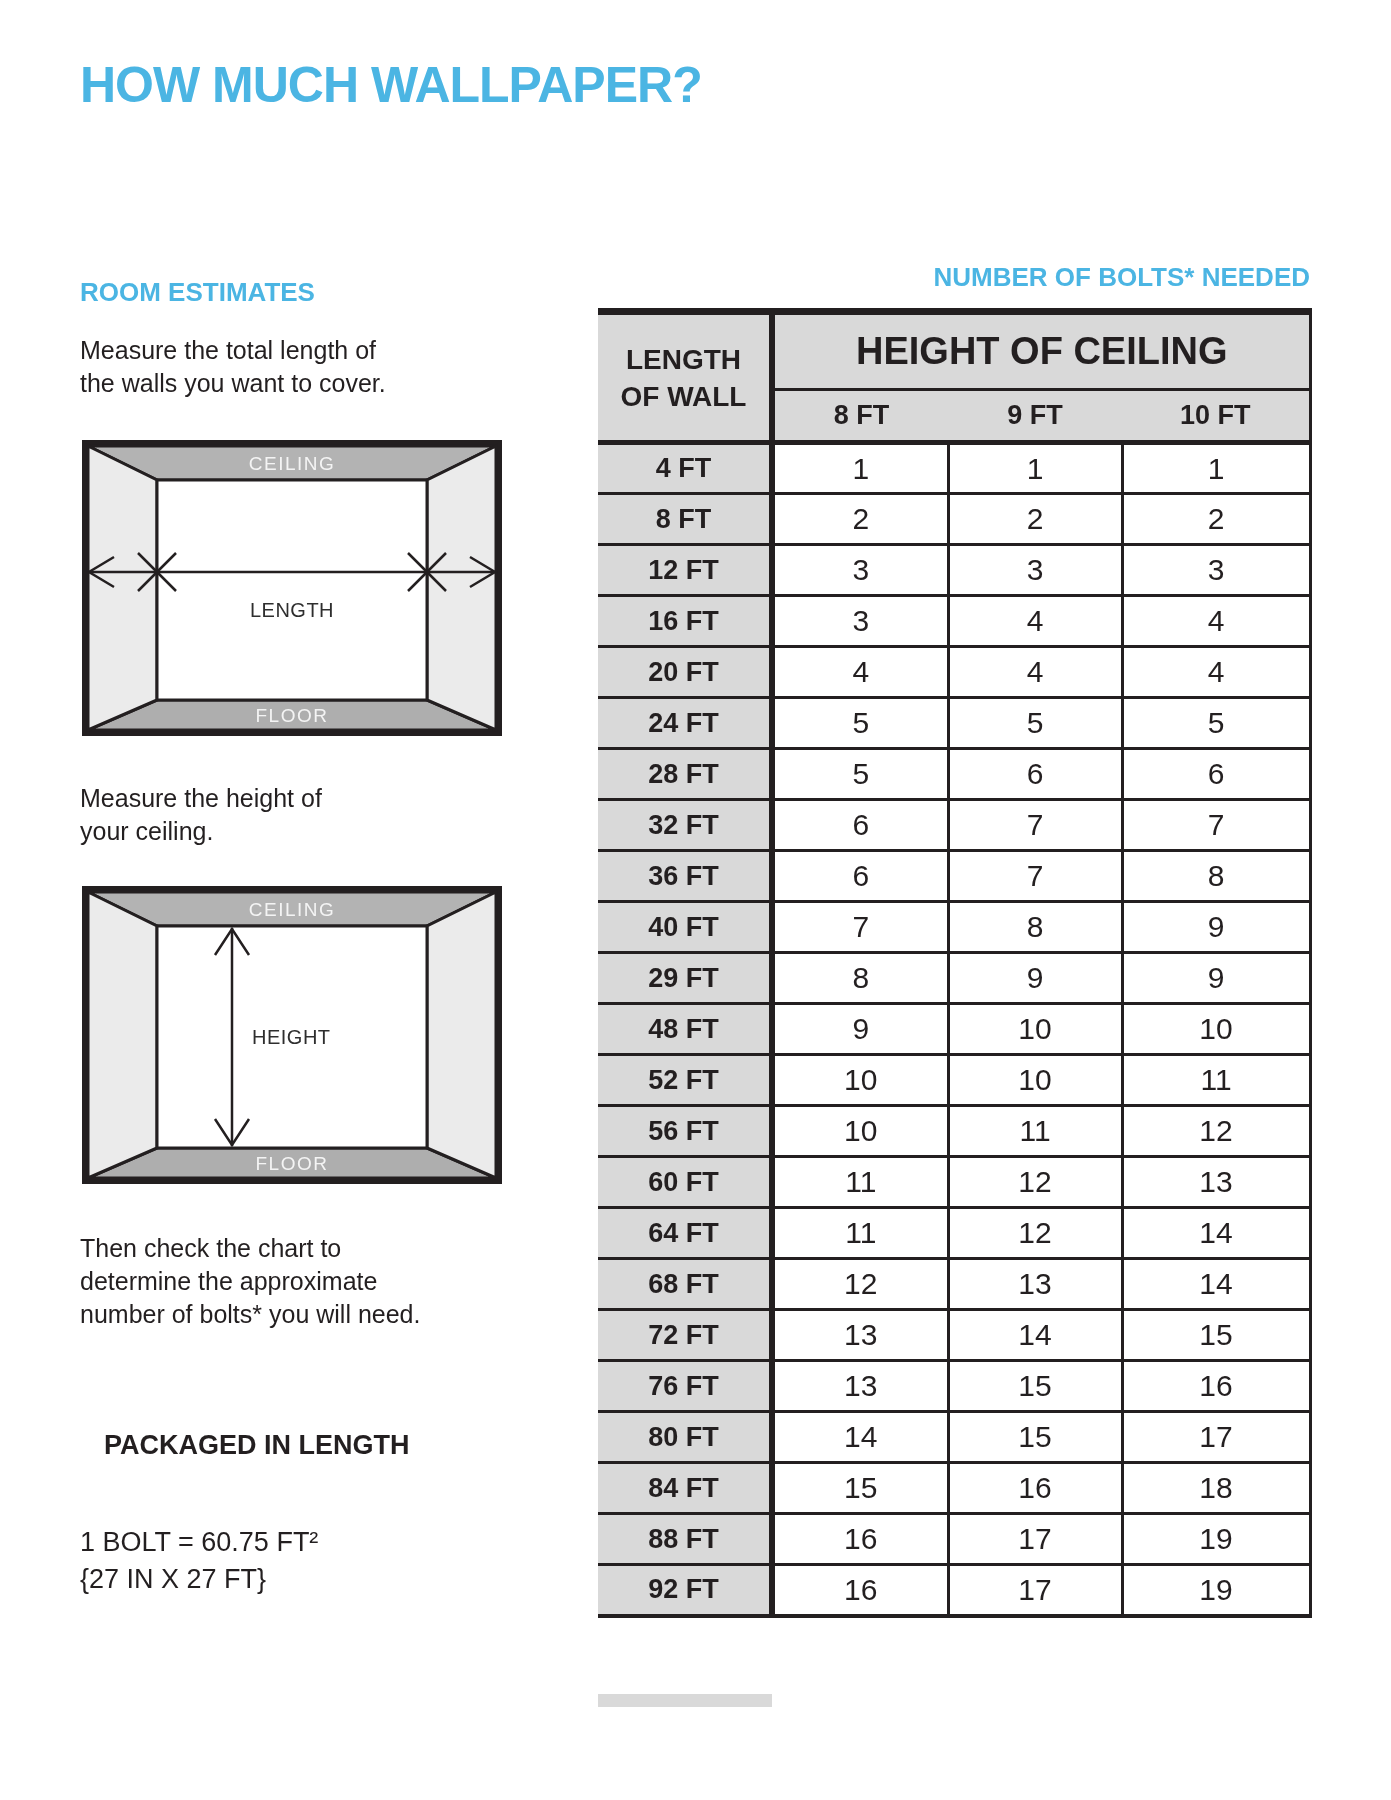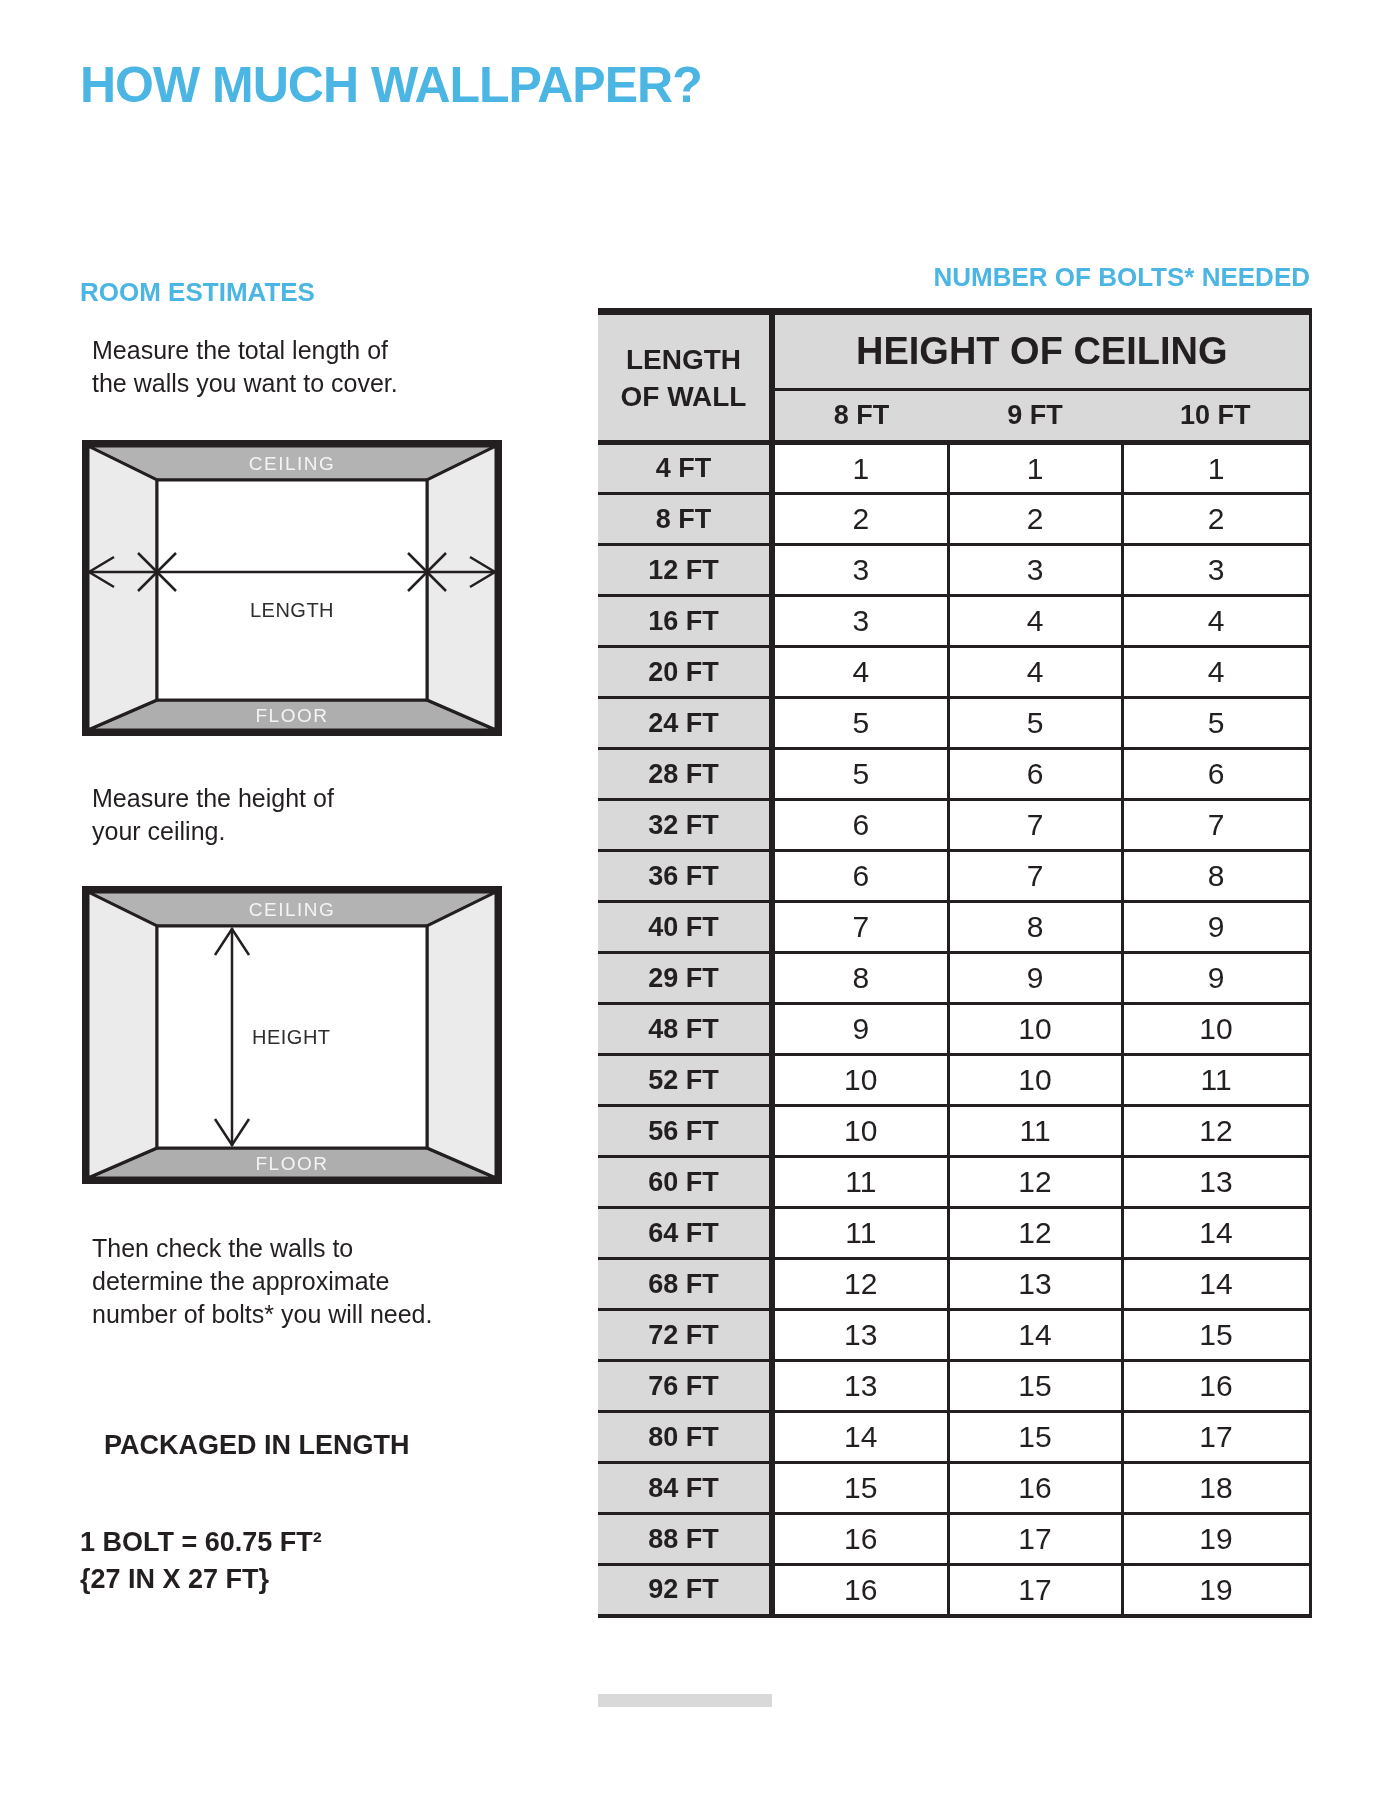--- a/index.html
+++ b/index.html
@@ -29,33 +29,32 @@
   .section-heading {
     left:80px; top:262px;
     font-size:26px; font-weight:bold;
     color:var(--accent);
     margin-top:15px;
   }
   .body-text {
     left:80px;
     font-size:25px; line-height:33px;
     color:var(--ink);
-    margin-left:12px;
   }
   .p1 { top:334px; }
   .p2 { top:782px; }
   .p3 { top:1232px; }
   .footnote {
     left:80px; top:1428px;
     font-size:27px; font-weight:bold; line-height:35px;
   }
   .footnote .indent { padding-left:24px; }
   .bolt-info {
     left:80px; top:1524px;
-    font-size:27px; font-weight:bold; line-height:37px;
+    font-size:27px; font-weight:normal; line-height:37px;
   }
 
   .diagram { left:82px; }
   .d1 { top:440px; }
   .d2 { top:886px; }
   .d-outer { fill:var(--wallgray); stroke:var(--ink); stroke-width:6; }
   .d-wall  { fill:var(--wallgray); stroke:var(--ink); stroke-width:3; }
   .d-band  { fill:var(--bandgray); stroke:var(--ink); stroke-width:3; }
   .d-floor { fill:var(--floorgray); stroke:var(--ink); stroke-width:3; }
   .d-inner { fill:#ffffff; stroke:var(--ink); stroke-width:3; }
@@ -165,21 +164,21 @@
   <rect class="d-inner" x="75" y="40" width="270" height="222"></rect>
   <line class="d-line" x1="150" y1="42" x2="150" y2="260"></line>
   <polyline class="d-line" points="133,69 150,43 167,69"></polyline>
   <polyline class="d-line" points="133,233 150,259 167,233"></polyline>
   <text class="d-bandtext" x="210" y="30" text-anchor="middle">CEILING</text>
   <text class="d-dimtext" x="170" y="158" text-anchor="start">HEIGHT</text>
   <text class="d-bandtext" x="210" y="284" text-anchor="middle">FLOOR</text>
 </svg>
 
 <p class="abs body-text p3">
-  <span>Then check the walls to</span><br>
+  <span>Then check the chart to</span><br>
   <span>determine the approximate</span><br>
   <span>number of bolts* you will need.</span>
 </p>
 
 <div class="abs footnote">
   <div class="indent">PACKAGED IN LENGTH</div>
 </div>
 
 <div class="abs bolt-info">
   <div>1 BOLT = 60.75 FT²</div>

